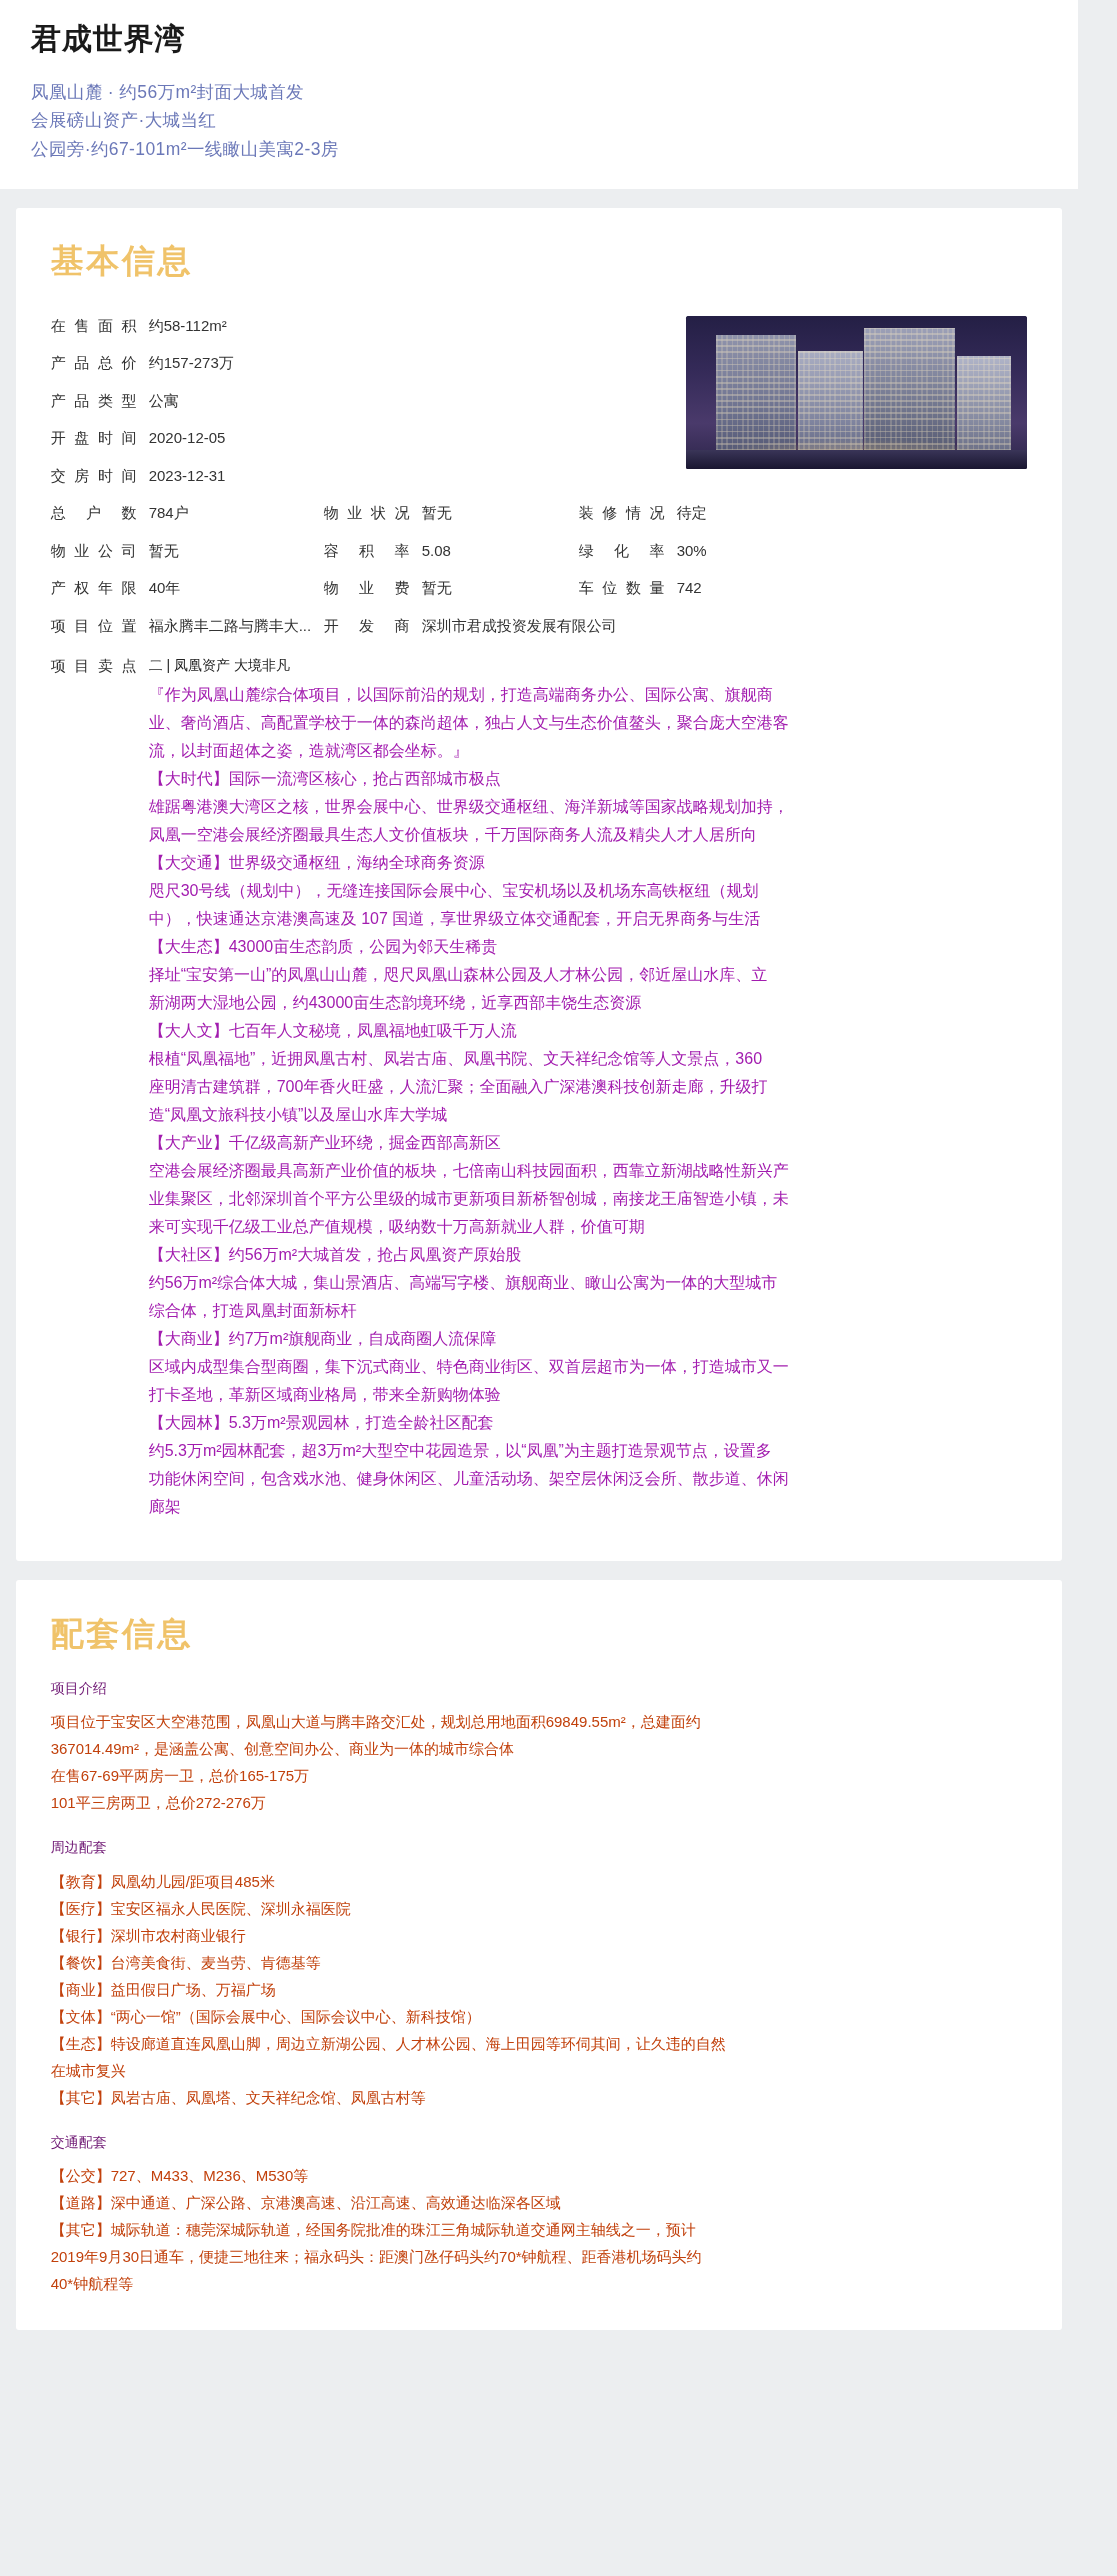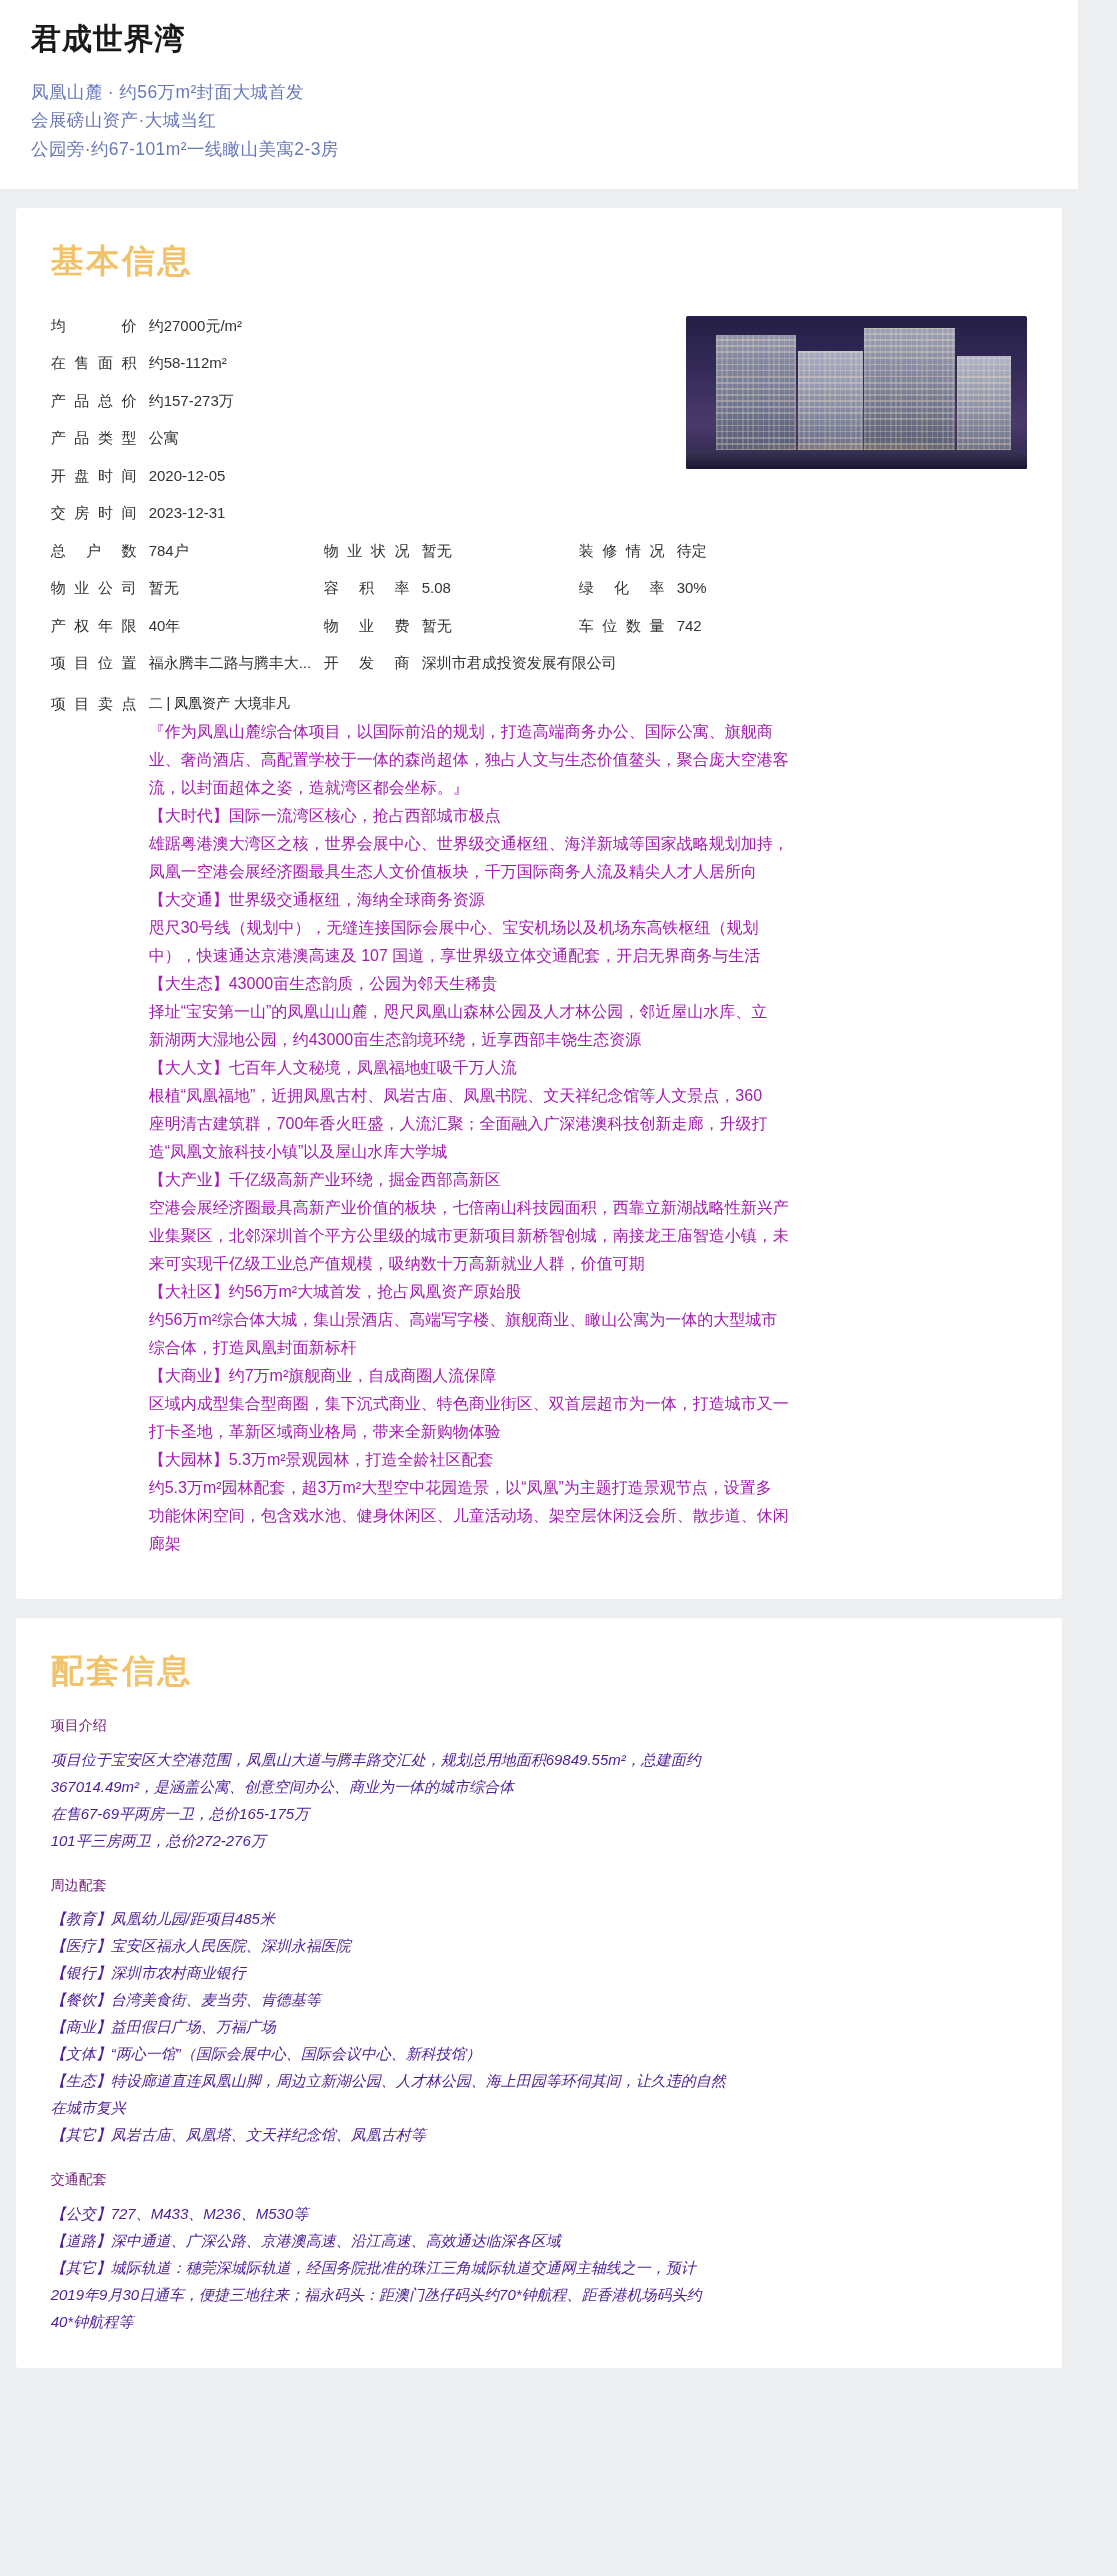--- a/index.html
+++ b/index.html
@@ -124,24 +124,23 @@
   .sp-head {
     font-size: 14px;
     color: #222;
     margin-bottom: 5.2px;
   }
   
   .sec-title { font-size: 14px; color: #701a75; margin: 3.5px 0 10.5px 0; }
   .para {
     font-size: 15px;
     line-height: 1.8;
-    color: #4c1d95;
+    color: #c2410c;
     white-space: pre-wrap;
     margin-bottom: 23px;
-    font-style: italic;
   }
   .para:last-child { margin-bottom: 0; }
 </style>
 </head>
 <body>
 
 <div class="page">
 
   <div class="header">
     <h1>君成世界湾</h1>
@@ -170,25 +169,20 @@
           </div>
         <div class="tower t4">
             <div class="win"></div>
           </div>
         <div class="glow"></div>
         <div class="ground"></div>
       </div>
 
       <table class="info-table">
         <tbody>
-          <tr>
-            <td class="lbl spread">均　　价</td>
-            <td class="val">约27000元/m²</td>
-            <td style="width:367px"></td>
-          </tr>
           <tr>
             <td class="lbl spread">在售面积</td>
             <td class="val">约58-112m²</td>
             <td></td>
           </tr>
           <tr>
             <td class="lbl spread">产品总价</td>
             <td class="val">约157-273万</td>
             <td></td>
           </tr>

